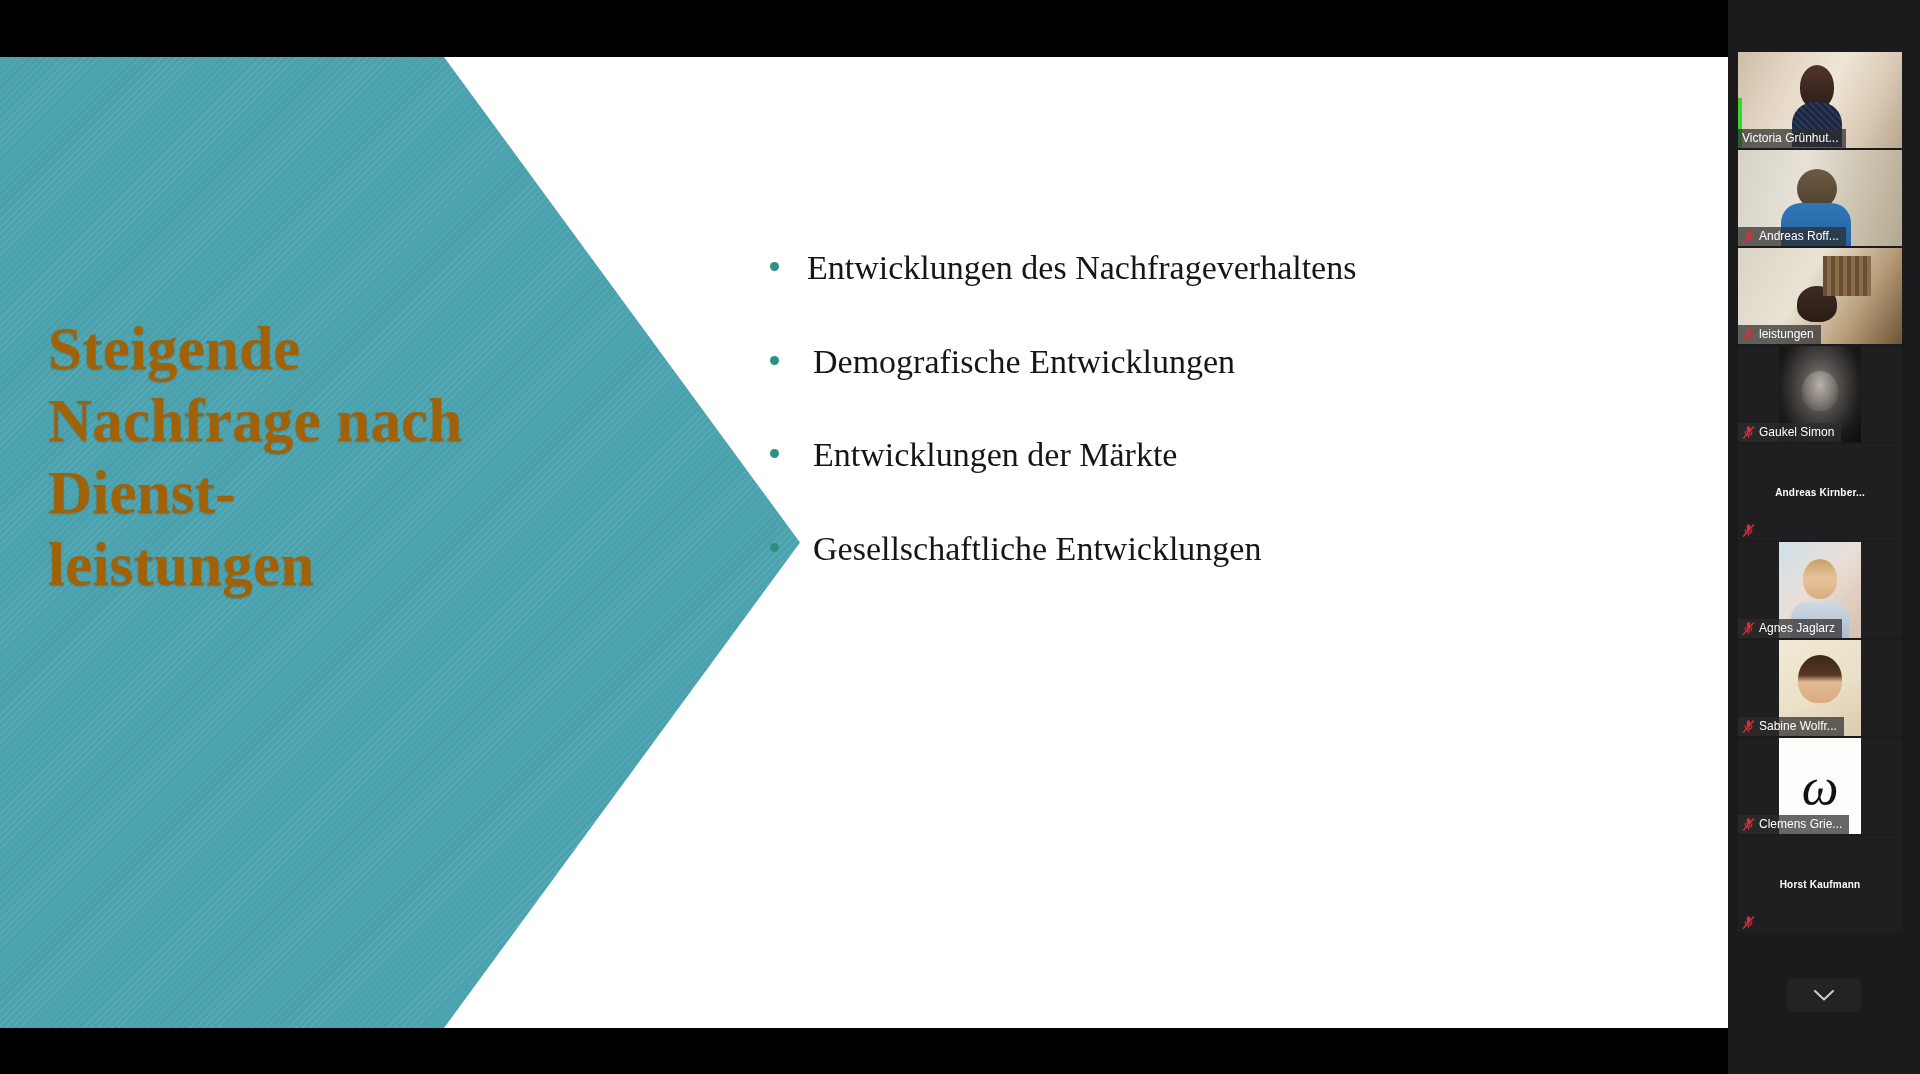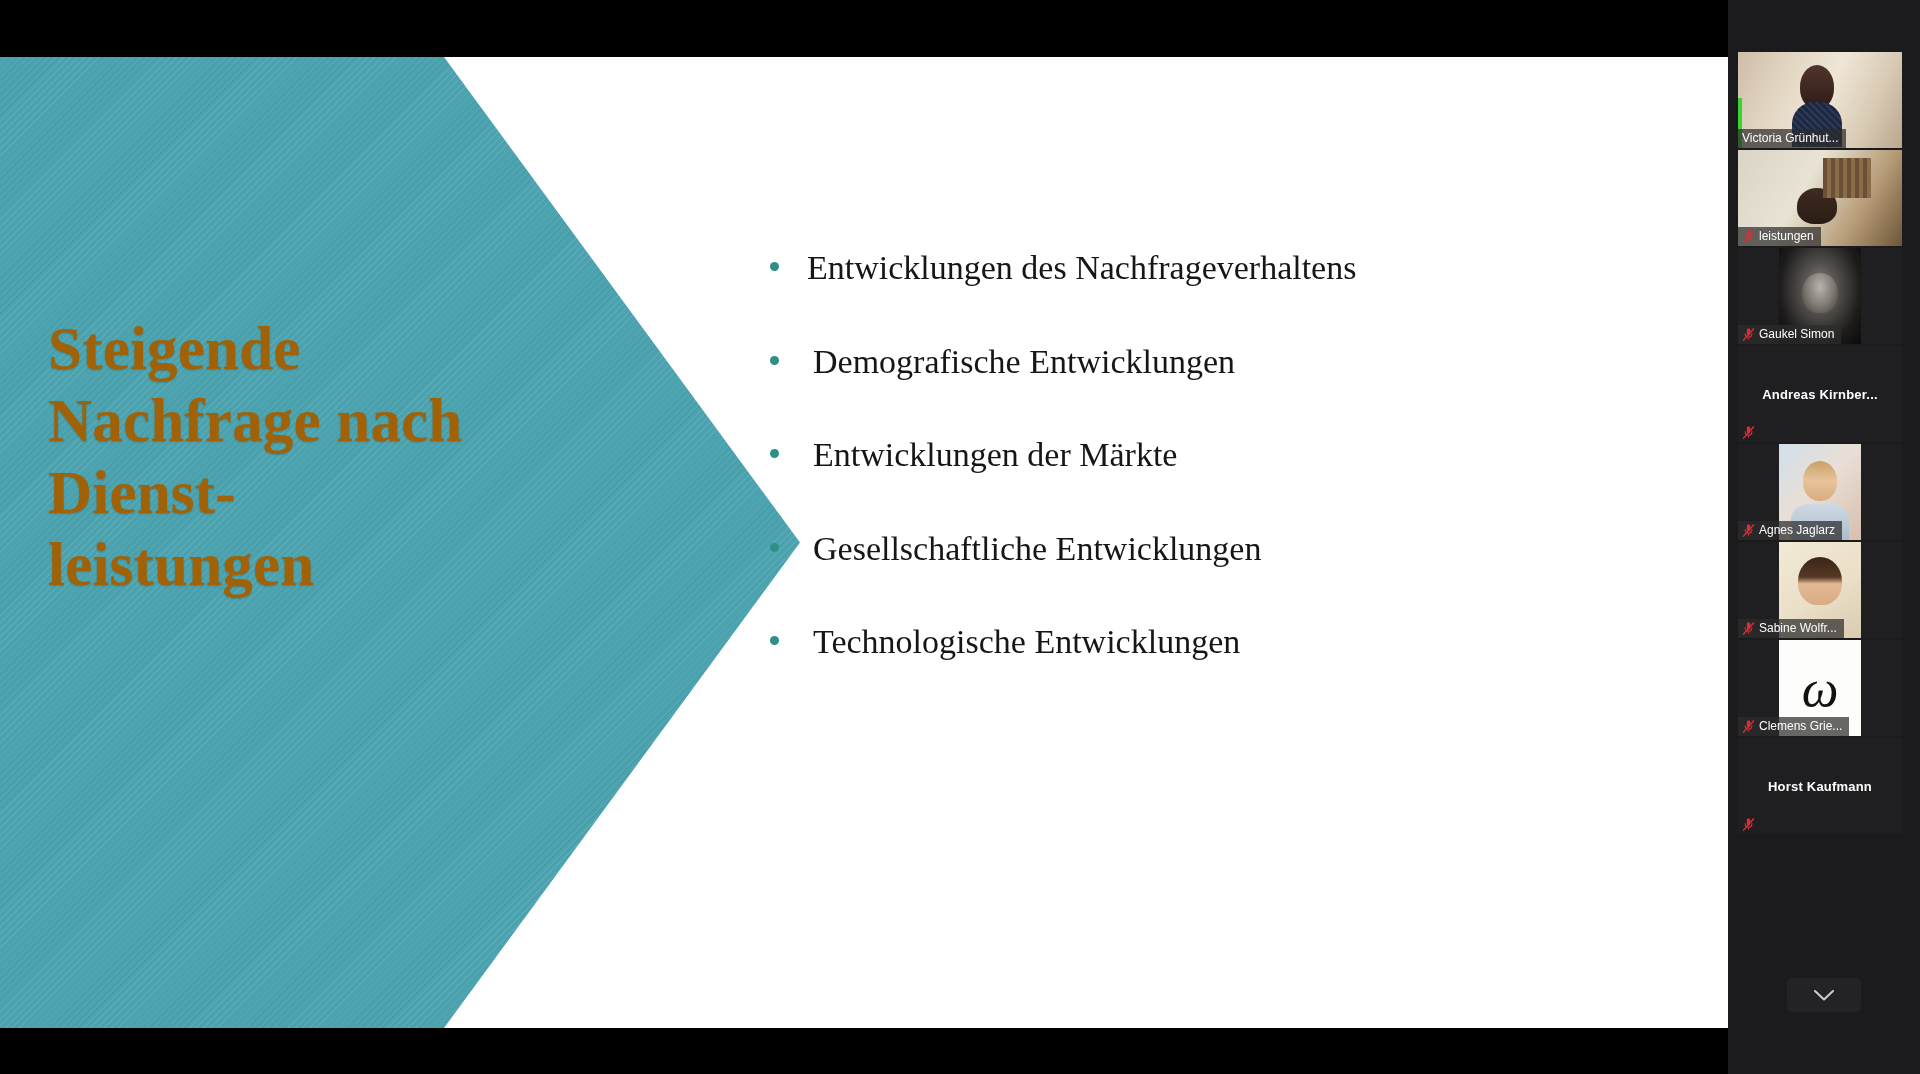--- a/index.html
+++ b/index.html
@@ -282,21 +282,21 @@
   .name-only {
     position: absolute;
     inset: 0;
     display: flex;
     align-items: center;
     justify-content: center;
     padding: 0 8px;
   }
   .name-only span {
     color: #ffffff;
-    font-size: 13px;
+    font-size: 10px;
     font-weight: 700;
     letter-spacing: 0.2px;
   }
 
   .tile-footer {
     position: absolute;
     left: 0;
     bottom: 0;
     display: flex;
     align-items: center;
@@ -371,42 +371,50 @@
           <span class="bullet-text">Demografische Entwicklungen</span>
         </li>
         <li class="bullet-item">
           <span class="bullet-dot"></span>
           <span class="bullet-text">Entwicklungen der Märkte</span>
         </li>
         <li class="bullet-item">
           <span class="bullet-dot"></span>
           <span class="bullet-text">Gesellschaftliche Entwicklungen</span>
         </li>
-        <li class="bullet-item">
-          <span class="bullet-dot"></span>
-          <span class="bullet-text">Technologische Entwicklungen</span>
-        </li>
       </ul>
 
     </div>
 
   </div>
 
   <div class="panel">
 
     <div class="tiles">
 
       <div class="tile active">
         <div class="audio-level"></div>
         <div class="feed feed-victoria"></div>
         <div class="tile-footer">
           <span class="tile-name">Victoria Grünhut...</span>
         </div>
       </div>
 
+      <div class="tile">
+        <div class="feed feed-andreas"></div>
+        <div class="tile-footer">
+          <svg class="mic-muted" viewBox="0 0 14 16">
+            <path d="M7 1.3c1 0 1.8.8 1.8 1.8v4.1c0 1-.8 1.8-1.8 1.8s-1.8-.8-1.8-1.8V3.1c0-1 .8-1.8 1.8-1.8z" fill="#e02b35"></path>
+            <path d="M3.4 6.7v.6c0 2 1.6 3.6 3.6 3.6s3.6-1.6 3.6-3.6v-.6" stroke="#e02b35" stroke-width="1.2" fill="none"></path>
+            <path d="M7 11v2.6" stroke="#e02b35" stroke-width="1.2"></path>
+            <path d="M1.2 14.6 12.8 1.6" stroke="#e02b35" stroke-width="1.6"></path>
+          </svg>
+          <span class="tile-name">Andreas Roff...</span>
+        </div>
+      </div>
 
       <div class="tile">
         <div class="feed feed-fresh"></div>
         <div class="tile-footer">
           <svg class="mic-muted" viewBox="0 0 14 16">
             <path d="M7 1.3c1 0 1.8.8 1.8 1.8v4.1c0 1-.8 1.8-1.8 1.8s-1.8-.8-1.8-1.8V3.1c0-1 .8-1.8 1.8-1.8z" fill="#e02b35"></path>
             <path d="M3.4 6.7v.6c0 2 1.6 3.6 3.6 3.6s3.6-1.6 3.6-3.6v-.6" stroke="#e02b35" stroke-width="1.2" fill="none"></path>
             <path d="M7 11v2.6" stroke="#e02b35" stroke-width="1.2"></path>
             <path d="M1.2 14.6 12.8 1.6" stroke="#e02b35" stroke-width="1.6"></path>
           </svg>

